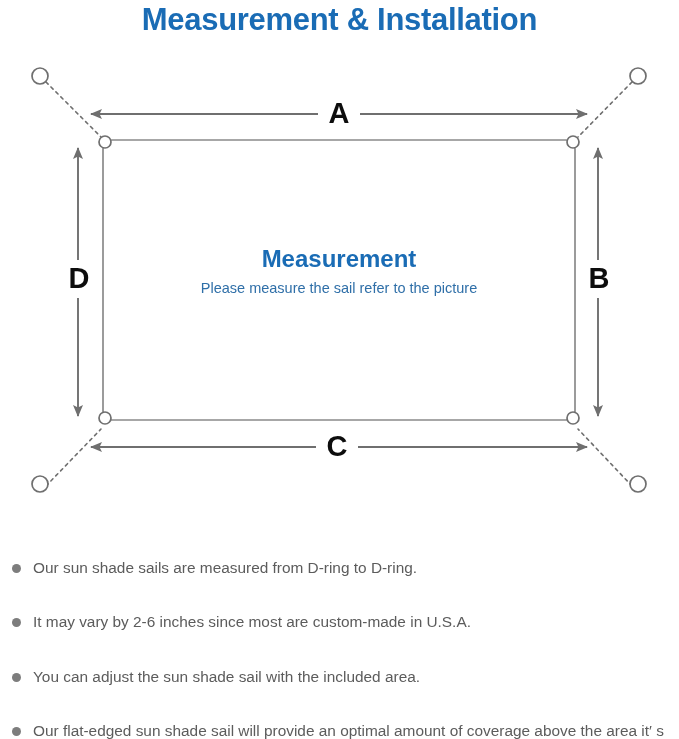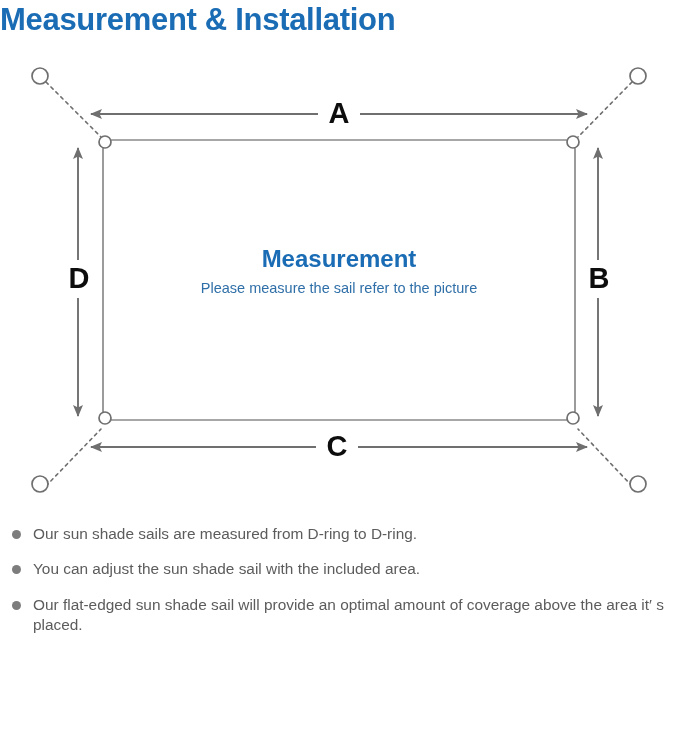--- a/index.html
+++ b/index.html
@@ -16,21 +16,21 @@
     font-family: "Liberation Sans", sans-serif;
     -webkit-font-smoothing: antialiased;
   }
 
   
   .page-title {
     position: absolute;
     left: 0;
     top: 2px;
     width: 679px;
-    text-align: left;
+    text-align: center;
     font-family: "Liberation Sans", sans-serif;
     font-size: 31px;
     font-weight: bold;
     letter-spacing: -0.3px;
     color: #1a6cb5;
     white-space: nowrap;
   }
 
   
   .diagram {
@@ -78,20 +78,21 @@
   .note-item {
     position: relative;
     display: flex;
     align-items: flex-start;
     padding: 0 14px 0 12px;
     margin-bottom: 15px;
     color: #5c5c5c;
     font-family: "Liberation Sans", sans-serif;
     font-size: 15.4px;
     line-height: 1.33;
+    margin-top: 34px;
   }
   .note-bullet {
     flex: 0 0 auto;
     width: 9px;
     height: 9px;
     border-radius: 50%;
     background: #7d7d7d;
     margin-top: 6px;
     margin-right: 12px;
   }
@@ -168,20 +169,24 @@
   </svg>
 </div>
 
 <div class="notes">
 
   <div class="note-item">
     <span class="note-bullet"></span>
     <span class="note-text">Our sun shade sails are measured from D-ring to D-ring.</span>
   </div>
 
+  <div class="note-item">
+    <span class="note-bullet"></span>
+    <span class="note-text">It may vary by 2-6 inches since most are custom-made in U.S.A.</span>
+  </div>
 
 
   <div class="note-item">
     <span class="note-bullet"></span>
     <span class="note-text">You can adjust the sun shade sail with the included area.</span>
   </div>
 
   <div class="note-item">
     <span class="note-bullet"></span>
     <span class="note-text">Our flat-edged sun shade sail will provide an optimal amount of coverage above the area it′ s placed.</span>

